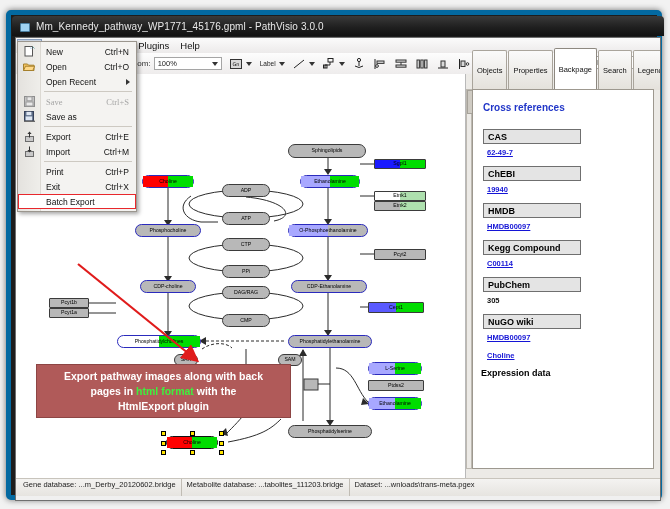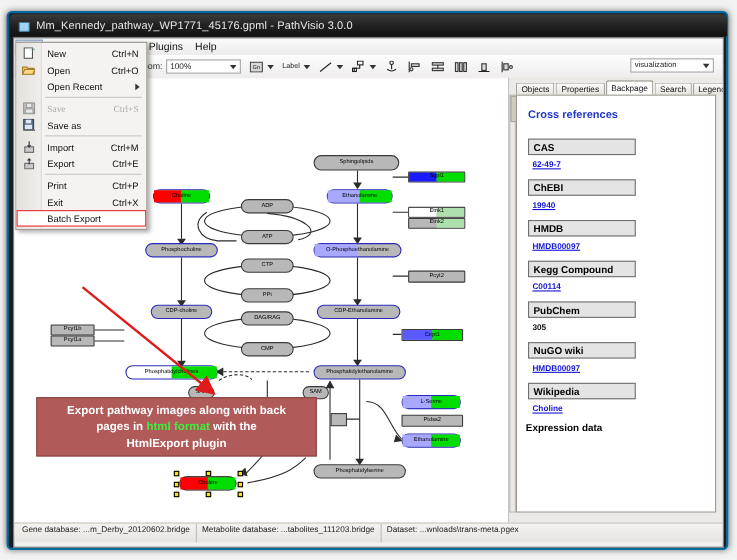--- a/index.html
+++ b/index.html
@@ -5,21 +5,21 @@
   html,body{margin:0;padding:0;background:#ffffff;}
   body{width:670px;height:509px;overflow:hidden;font-family:"Liberation Sans",sans-serif;}
 
   #app{position:relative;width:670px;height:509px;background:#f2f2f2;}
 
   
   .win-frame{
     position:absolute;left:6px;top:10px;width:656px;height:490px;
     background:#1d1d1d;border-radius:5px;
     box-shadow:0 0 6px rgba(0,0,0,.55);
-    border:2px solid #0369a1;
+    border:5px solid #0369a1;
     box-sizing:border-box;
   }
   .titlebar{
     position:absolute;left:1px;top:1px;width:652px;height:20px;
     background:linear-gradient(to bottom,#3a3a3a 0%,#202020 55%,#121212 100%);
     border-top-left-radius:4px;border-top-right-radius:4px;
     display:flex;align-items:center;
   }
   .title-ico{
     width:11px;height:11px;margin-left:7px;margin-right:6px;position:relative;
@@ -98,21 +98,21 @@
 
   
   .sidepanel{
     position:absolute;left:450px;top:36px;width:196px;height:404px;background:#eceae6;
   }
   .tabs{
     position:absolute;left:6px;top:2px;right:0;height:14px;display:flex;align-items:flex-end;
     font-size:7.5px;
   }
   .tabs .tab{
-    height:11px;line-height:11px;padding:0 4px;margin-right:1px;
+    height:11px;line-height:11px;padding:14px 4px;margin-right:1px;
     background:linear-gradient(to bottom,#fafafa,#e4e1db);border:1px solid #a9a49b;
     border-bottom:none;color:#111;white-space:nowrap;
     border-top-left-radius:2px;border-top-right-radius:2px;
   }
   .tabs .tab.sel{height:13px;line-height:13px;background:#ffffff;border-color:#8d8880;font-weight:normal;}
   .panel-body{
     position:absolute;left:6px;top:15px;width:182px;height:380px;background:#fff;
     border:1px solid #9d988f;box-sizing:border-box;overflow:hidden;
   }
   .xref-title{
@@ -527,21 +527,20 @@
               </div>
               <div class="xref-block">
                 <div class="xref-head">PubChem</div>
                 <div class="xref-val plain">305</div>
               </div>
               <div class="xref-block">
                 <div class="xref-head">NuGO wiki</div>
                 <div class="xref-val">HMDB00097</div>
               </div>
               <div class="xref-block">
-                <div class="xref-head">Wikipedia</div>
                 <div class="xref-val">Choline</div>
               </div>
             </div>
           <div class="expr-data">Expression data</div>
         </div>
       </div>
 
       <div class="statusbar" id="statusbar">
           <div class="seg">Gene database: ...m_Derby_20120602.bridge</div>
           <div class="seg">Metabolite database: ...tabolites_111203.bridge</div>
@@ -599,38 +598,38 @@
                 <rect x="0" y="9.6" width="11" height="1.4" fill="#6a6a6a"></rect>
               </svg>
             </span>
             <span class="lbl">Save as</span>
           </div>
           <div class="fm-sep"></div>
           <div class="fm-item" style="position: relative;">
             <span class="fm-icon">
               <svg width="11" height="11" viewBox="0 0 11 11">
                 <rect x="1.5" y="5.5" width="8" height="5" fill="#c9c9c9" stroke="#6c6c6c"></rect>
+                <path d="M5.5 6.5 V2.4" stroke="#333"></path>
+                <polygon points="3.4,3 7.6,3 5.5,0.6" fill="#333"></polygon>
+              </svg>
+            </span>
+            <span class="lbl">Export</span>
+            <span class="acc">Ctrl+E</span>
+          </div>
+          <div class="fm-item" style="position: relative;">
+            <span class="fm-icon">
+              <svg width="11" height="11" viewBox="0 0 11 11">
+                <rect x="1.5" y="5.5" width="8" height="5" fill="#c9c9c9" stroke="#6c6c6c"></rect>
                 <path d="M5.5 0.5 V4.6" stroke="#333"></path>
                 <polygon points="3.4,4 7.6,4 5.5,6.4" fill="#333"></polygon>
               </svg>
             </span>
             <span class="lbl">Import</span>
             <span class="acc">Ctrl+M</span>
           </div>
-          <div class="fm-item" style="position: relative;">
-            <span class="fm-icon">
-              <svg width="11" height="11" viewBox="0 0 11 11">
-                <rect x="1.5" y="5.5" width="8" height="5" fill="#c9c9c9" stroke="#6c6c6c"></rect>
-                <path d="M5.5 6.5 V2.4" stroke="#333"></path>
-                <polygon points="3.4,3 7.6,3 5.5,0.6" fill="#333"></polygon>
-              </svg>
-            </span>
-            <span class="lbl">Export</span>
-            <span class="acc">Ctrl+E</span>
-          </div>
           <div class="fm-sep"></div>
           <div class="fm-item" style="position: relative;">
             <span class="lbl">Print</span>
             <span class="acc">Ctrl+P</span>
           </div>
           <div class="fm-item" style="position: relative;">
             <span class="lbl">Exit</span>
             <span class="acc">Ctrl+X</span>
           </div>
           <div class="fm-item" style="position: relative; outline: rgb(232, 39, 44) solid 1.6px; outline-offset: -1px; background: rgb(255, 255, 255);">

